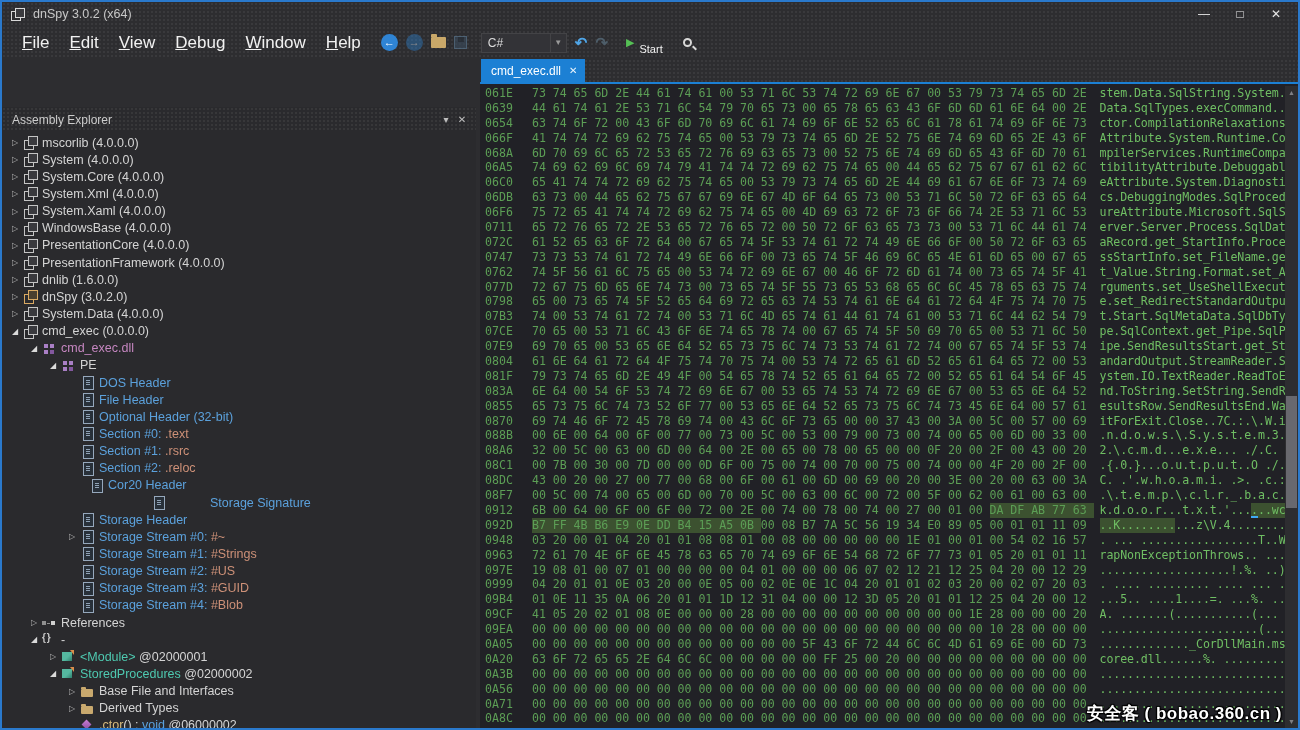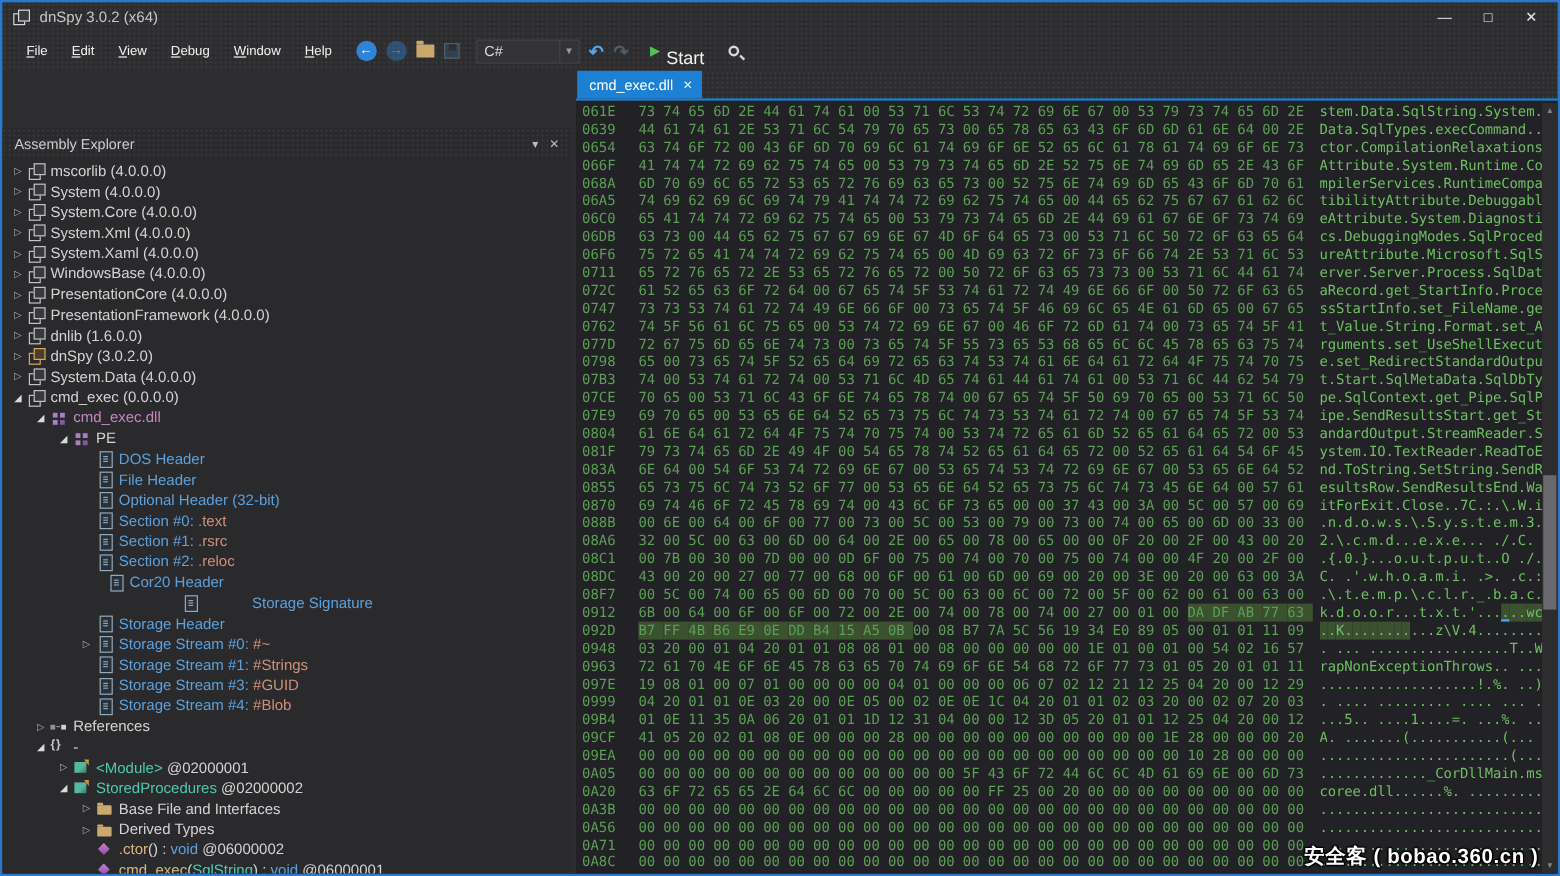--- a/index.html
+++ b/index.html
@@ -21,41 +21,41 @@
 
   
   .appicon { width:15px; height:14px; position:relative; display:inline-block; flex:none; }
   .appicon::before { content:""; position:absolute; left:1px; top:4px; width:8px; height:8px;
                      border:1px solid #D8D8D8; background:#2D2D30; }
   .appicon::after  { content:""; position:absolute; left:5px; top:1px; width:8px; height:8px;
                      border:1px solid #D8D8D8; background:#3A3A3E; }
 
   
   .menurow { height:33px; display:flex; align-items:center; padding-left:10px; flex:none; }
-  .menu-item { color:#F1F1F1; font-size:11px; padding:4px 10px; }
+  .menu-item { color:#F1F1F1; font-size:17px; padding:4px 10px; }
   .menu-item u { text-decoration:underline; }
   .tb-group { display:flex; align-items:center; margin-left:10px; gap:8px; }
   .circ { width:17px; height:17px; border-radius:50%; background:#2F84D4; color:#FFF;
           font-size:11px; line-height:16px; text-align:center; font-weight:bold; }
   .circ.dim { opacity:.4; }
   .ico-open { width:15px; height:11px; background:#C9A869; border-radius:1px; position:relative; }
   .ico-open::before { content:""; position:absolute; top:-3px; left:0; width:6px; height:3px;
                       background:#C9A869; border-radius:1px 1px 0 0; }
   .ico-save { width:13px; height:13px; background:#3A4A5A; border:1px solid #5C7A94; opacity:.65; position:relative; }
   .ico-save::before { content:""; position:absolute; top:0; left:3px; width:6px; height:5px; background:#27313B; }
   .combo { width:86px; height:20px; background:#333337; border:1px solid #434346; display:flex;
            align-items:center; margin-left:6px; }
   .combo-val { color:#DCDCDC; font-size:12px; padding-left:6px; flex:1; }
   .combo-arrow { width:16px; height:100%; border-left:1px solid #434346; color:#9A9A9A; font-size:8px;
                  display:flex; align-items:center; justify-content:center; }
   .undo { color:#4FA6E8; font-size:15px; font-weight:bold; }
   .redo { color:#4E5E6A; font-size:15px; font-weight:bold; }
   .start-btn { display:flex; align-items:center; gap:5px; margin-left:10px; }
   .play { color:#55C055; font-size:11px; }
-  .start-label { color:#F1F1F1; font-size:15px;margin-top:12px; }
+  .start-label { color:#F1F1F1; font-size:11px;margin-top:12px; }
   .ico-search { width:9px; height:9px; border:2px solid #D8D8D8; border-radius:50%; position:relative; margin-left:12px; }
   .ico-search::after { content:""; position:absolute; left:7px; top:7px; width:5px; height:2px;
                        background:#D8D8D8; transform:rotate(45deg); }
 
   
   .main { flex:1; display:flex; min-height:0; }
   .left-panel { width:478px; flex:none; display:flex; flex-direction:column; border-right:4px solid #2D2D30;
                 background:#2A2A2D;margin-top:48px; }
   .panel-header { height:25px; flex:none; display:flex; align-items:center; padding:0 6px 0 10px; }
   .panel-title { color:#CCCCCC; font-size:12px; flex:none; padding-right:8px; }
@@ -205,20 +205,21 @@
           <div class="titem" style="padding-left: 63px;"><span class="arr arr-c"></span><span class="ic ic-doc"></span><span class="t-blue">File Header</span></div>
           <div class="titem" style="padding-left: 63px;"><span class="arr arr-c"></span><span class="ic ic-doc"></span><span class="t-blue">Optional Header (32-bit)</span></div>
           <div class="titem" style="padding-left: 63px;"><span class="arr arr-c"></span><span class="ic ic-doc"></span><span class="t-blue">Section #0: </span><span class="t-orange">.text</span></div>
           <div class="titem" style="padding-left: 63px;"><span class="arr arr-c"></span><span class="ic ic-doc"></span><span class="t-blue">Section #1: </span><span class="t-orange">.rsrc</span></div>
           <div class="titem" style="padding-left: 63px;"><span class="arr arr-c"></span><span class="ic ic-doc"></span><span class="t-blue">Section #2: </span><span class="t-orange">.reloc</span></div>
           <div class="titem" style="padding-left: 72px;"><span class="arr arr-c"></span><span class="ic ic-doc"></span><span class="t-blue">Cor20 Header</span></div>
           <div class="titem" style="padding-left: 94px; gap: 40px;"><span class="arr arr-c"></span><span class="ic ic-doc"></span><span class="t-blue">Storage Signature</span></div>
           <div class="titem" style="padding-left: 63px;"><span class="arr arr-c"></span><span class="ic ic-doc"></span><span class="t-blue">Storage Header</span></div>
           <div class="titem" style="padding-left: 63px;"><span class="arr arr-c">▷</span><span class="ic ic-doc"></span><span class="t-blue">Storage Stream #0: </span><span class="t-orange">#~</span></div>
           <div class="titem" style="padding-left: 63px;"><span class="arr arr-c"></span><span class="ic ic-doc"></span><span class="t-blue">Storage Stream #1: </span><span class="t-orange">#Strings</span></div>
+          <div class="titem" style="padding-left: 63px;"><span class="arr arr-c"></span><span class="ic ic-doc"></span><span class="t-blue">Storage Stream #2: </span><span class="t-orange">#US</span></div>
           <div class="titem" style="padding-left: 63px;"><span class="arr arr-c"></span><span class="ic ic-doc"></span><span class="t-blue">Storage Stream #3: </span><span class="t-orange">#GUID</span></div>
           <div class="titem" style="padding-left: 63px;"><span class="arr arr-c"></span><span class="ic ic-doc"></span><span class="t-blue">Storage Stream #4: </span><span class="t-orange">#Blob</span></div>
           <div class="titem" style="padding-left: 25px;"><span class="arr arr-c">▷</span><span class="ic ic-ref"></span><span class="t-def">References</span></div>
           <div class="titem" style="padding-left: 25px;"><span class="arr arr-e">◢</span><span class="ic ic-ns"></span><span class="t-def">-</span></div>
           <div class="titem" style="padding-left: 44px;"><span class="arr arr-c">▷</span><span class="ic ic-cls"></span><span class="t-teal">&lt;Module&gt;</span><span class="t-def"> @02000001</span></div>
           <div class="titem" style="padding-left: 44px;"><span class="arr arr-e">◢</span><span class="ic ic-cls"></span><span class="t-teal">StoredProcedures</span><span class="t-def"> @02000002</span></div>
           <div class="titem" style="padding-left: 63px;"><span class="arr arr-c">▷</span><span class="ic ic-fold"></span><span class="t-def">Base File and Interfaces</span></div>
           <div class="titem" style="padding-left: 63px;"><span class="arr arr-c">▷</span><span class="ic ic-fold"></span><span class="t-def">Derived Types</span></div>
           <div class="titem" style="padding-left: 63px;"><span class="arr arr-c"></span><span class="ic ic-mth"></span><span class="t-gold">.ctor</span><span class="t-def">() : </span><span class="t-blue">void</span><span class="t-def"> @06000002</span></div>
           <div class="titem" style="padding-left: 63px;"><span class="arr arr-c"></span><span class="ic ic-mth"></span><span class="t-gold">cmd_exec</span><span class="t-def">(</span><span class="t-teal">SqlString</span><span class="t-def">) : </span><span class="t-blue">void</span><span class="t-def"> @06000001</span></div>

